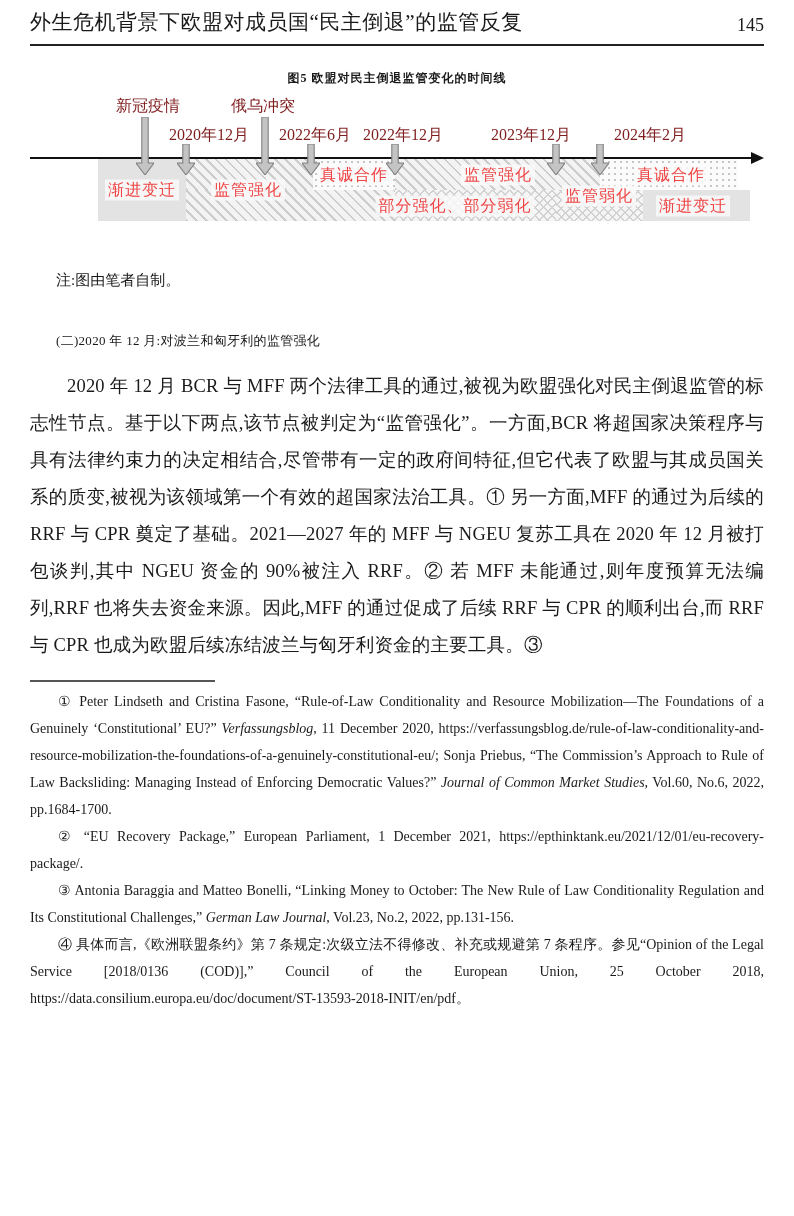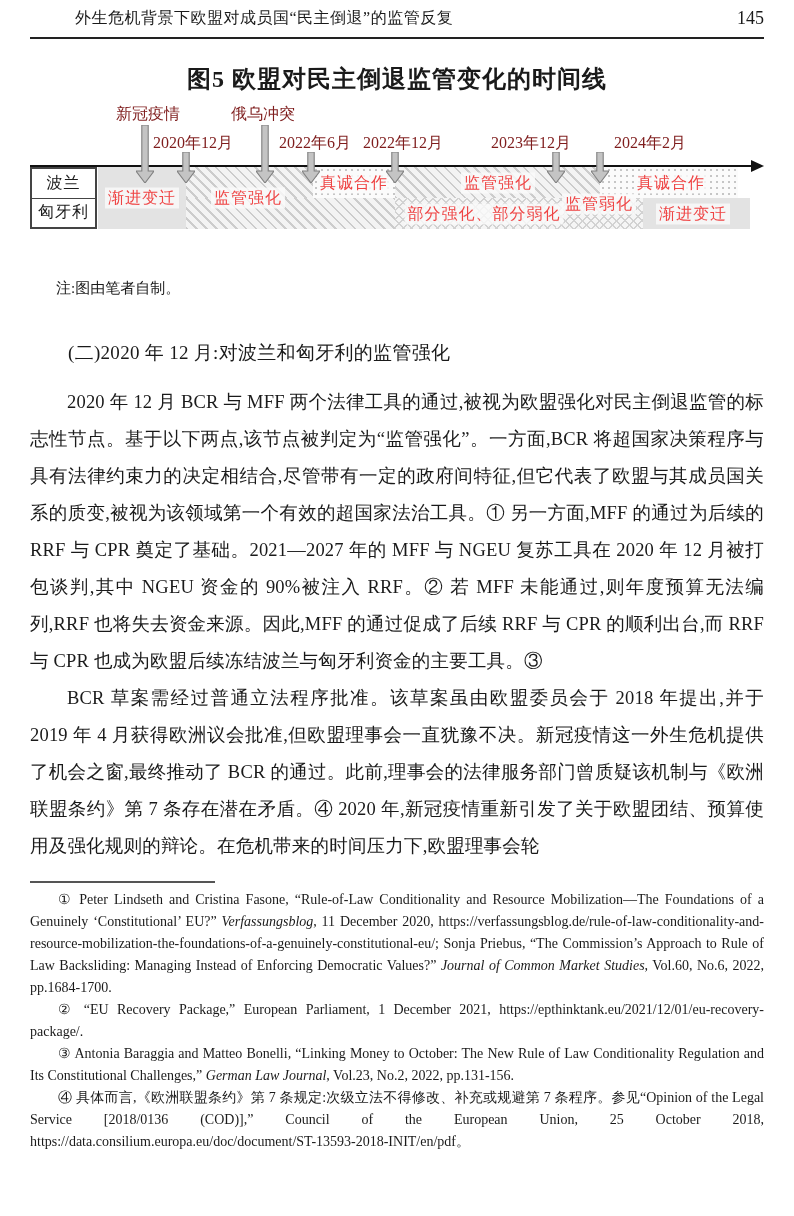--- a/index.html
+++ b/index.html
@@ -6,25 +6,25 @@
   body{
     width:794px;height:1216px;overflow:hidden;background:#ffffff;
     font-family:"Liberation Serif","DejaVu Serif",serif;color:#1a1a1a;
   }
   .page{width:734px;padding:8px 30px 0 30px;}
   
   .running-header{
     display:flex;justify-content:space-between;align-items:flex-end;
     padding-bottom:8px;border-bottom:2px solid #222;
   }
-  .running-title{font-size:16px;letter-spacing:.5px;margin-left:45px;}
+  .running-title{font-size:21px;letter-spacing:.5px;}
   .page-number{font-size:18px;}
   
   .figure-title{
-    text-align:center;font-size:24px;font-weight:bold;margin:24px 0 6px 0;letter-spacing:1px;
+    text-align:center;font-size:12px;font-weight:bold;margin:24px 0 6px 0;letter-spacing:1px;
   }
   .diagram{position:relative;width:734px;height:142px;}
   .diagram *{box-sizing:border-box;}
   .axis{position:absolute;left:0;top:64px;height:2px;background:#111;}
   .axis-head{
     position:absolute;top:59px;width:0;height:0;
     border-left:13px solid #111;border-top:6px solid transparent;border-bottom:6px solid transparent;
   }
   .rowbox{
     position:absolute;left:0;top:66px;width:67px;height:62px;
@@ -47,29 +47,29 @@
     white-space:nowrap;background:rgba(250,250,250,.82);padding:0 3px;color:#ef4444;
   }
   .event-label,.date-label{
     position:absolute;transform:translateX(-50%);font-size:16px;white-space:nowrap;color:#7f1d1d;
   }
   .event-label{top:3px;}
   .date-label{top:32px;}
   .arrow-svg{position:absolute;}
   
   .fig-note{margin:36px 0 0 0;padding-left:26px;font-size:15px;}
-  .section-heading{margin:42px 0 0 0;font-size:19px;text-indent:2em;letter-spacing:.3px;}
+  .section-heading{margin:42px 0 0 0;font-size:13px;text-indent:2em;letter-spacing:.3px;}
   .body-par{
     margin:0;font-size:18.5px;line-height:37px;text-align:justify;text-indent:2em;letter-spacing:.2px;
   }
   #paragraphs{margin-top:18px;}
   .fn-divider{width:185px;border-top:2px solid #555;margin-top:16px;}
   #footnotes{margin-top:6px;}
   .footnote{
-    margin:0;font-size:14px;line-height:22px;text-align:justify;text-indent:2em;
+    margin:0;font-size:14px;line-height:27px;text-align:justify;text-indent:2em;
   }
   .footnote .it{font-style:italic;}
 </style>
 </head>
 <body>
 
 <div class="page">
 
   <div class="running-header">
     <span class="running-title">外生危机背景下欧盟对成员国“民主倒退”的监管反复</span>
@@ -83,41 +83,37 @@
         <div class="band tex-hatch" style="left: 156px; top: 66px; width: 127px; height: 31px;"></div>
         <div class="band tex-hatch" style="left: 156px; top: 97px; width: 209px; height: 31px;"></div>
         <div class="band tex-dots" style="left: 283px; top: 66px; width: 82px; height: 31px;"></div>
         <div class="band tex-hatch" style="left: 365px; top: 66px; width: 205px; height: 31px;"></div>
         <div class="band tex-dots" style="left: 570px; top: 66px; width: 138px; height: 31px;"></div>
         <div class="band tex-cross" style="left: 365px; top: 97px; width: 161px; height: 31px;"></div>
         <div class="band tex-cross" style="left: 526px; top: 97px; width: 87px; height: 31px;"></div>
         <div class="band tex-gray" style="left: 613px; top: 97px; width: 107px; height: 31px;"></div>
         <div class="axis" style="width: 722px;"></div>
         <div class="axis-head" style="left: 721px;"></div>
-        <div class="rowbox">
-          <div class="rowcell">波兰</div>
-          <div class="rowcell">匈牙利</div>
-        </div>
         <div class="band-label" style="left: 112px; top: 97px;">渐进变迁</div>
         <div class="band-label" style="left: 218px; top: 97px;">监管强化</div>
         <div class="band-label" style="left: 324px; top: 81.5px;">真诚合作</div>
         <div class="band-label" style="left: 468px; top: 81.5px;">监管强化</div>
         <div class="band-label" style="left: 641px; top: 81.5px;">真诚合作</div>
-        <div class="band-label" style="left: 454px; top: 112.5px; text-align: center;">部分强化、部分弱化</div>
+        <div class="band-label" style="left: 425px; top: 112.5px; text-align: center;">部分强化、部分弱化</div>
         <div class="band-label" style="left: 569px; top: 103px; text-align: center;">监管弱化</div>
         <div class="band-label" style="left: 663px; top: 112.5px;">渐进变迁</div>
         <div class="event-label" style="left: 118px;">新冠疫情</div>
         <svg width="18" height="58" class="arrow-svg" style="left: 106px; top: 24px;">
           <polygon points="5.8,0 12.2,0 12.2,46 18,46 9,58 0,46 5.8,46" fill="#c4c4c4" stroke="#808080" stroke-width="1.1"></polygon>
         </svg>
         <div class="event-label" style="left: 233px;">俄乌冲突</div>
         <svg width="18" height="58" class="arrow-svg" style="left: 226px; top: 24px;">
           <polygon points="5.8,0 12.2,0 12.2,46 18,46 9,58 0,46 5.8,46" fill="#c4c4c4" stroke="#808080" stroke-width="1.1"></polygon>
         </svg>
-        <div class="date-label" style="left: 163px;">2020年12月</div>
+        <div class="date-label" style="left: 179px;">2020年12月</div>
         <svg width="18" height="31" class="arrow-svg" style="left: 147px; top: 51px;">
           <polygon points="5.8,0 12.2,0 12.2,19 18,19 9,31 0,19 5.8,19" fill="#c4c4c4" stroke="#808080" stroke-width="1.1"></polygon>
         </svg>
         <div class="date-label" style="left: 285px;">2022年6月</div>
         <svg width="18" height="31" class="arrow-svg" style="left: 272px; top: 51px;">
           <polygon points="5.8,0 12.2,0 12.2,19 18,19 9,31 0,19 5.8,19" fill="#c4c4c4" stroke="#808080" stroke-width="1.1"></polygon>
         </svg>
         <div class="date-label" style="left: 373px;">2022年12月</div>
         <svg width="18" height="31" class="arrow-svg" style="left: 356px; top: 51px;">
           <polygon points="5.8,0 12.2,0 12.2,19 18,19 9,31 0,19 5.8,19" fill="#c4c4c4" stroke="#808080" stroke-width="1.1"></polygon>
@@ -132,21 +128,20 @@
         </svg>
       </div>
   </div>
 
   <p class="fig-note">注:图由笔者自制。</p>
 
   <p class="section-heading">(二)2020 年 12 月:对波兰和匈牙利的监管强化</p>
 
   <div id="paragraphs">
       <p class="body-par">2020 年 12 月 BCR 与 MFF 两个法律工具的通过,被视为欧盟强化对民主倒退监管的标志性节点。基于以下两点,该节点被判定为“监管强化”。一方面,BCR 将超国家决策程序与具有法律约束力的决定相结合,尽管带有一定的政府间特征,但它代表了欧盟与其成员国关系的质变,被视为该领域第一个有效的超国家法治工具。① 另一方面,MFF 的通过为后续的 RRF 与 CPR 奠定了基础。2021—2027 年的 MFF 与 NGEU 复苏工具在 2020 年 12 月被打包谈判,其中 NGEU 资金的 90%被注入 RRF。② 若 MFF 未能通过,则年度预算无法编列,RRF 也将失去资金来源。因此,MFF 的通过促成了后续 RRF 与 CPR 的顺利出台,而 RRF 与 CPR 也成为欧盟后续冻结波兰与匈牙利资金的主要工具。③</p>
-      <p class="body-par">BCR 草案需经过普通立法程序批准。该草案虽由欧盟委员会于 2018 年提出,并于 2019 年 4 月获得欧洲议会批准,但欧盟理事会一直犹豫不决。新冠疫情这一外生危机提供了机会之窗,最终推动了 BCR 的通过。此前,理事会的法律服务部门曾质疑该机制与《欧洲联盟条约》第 7 条存在潜在矛盾。④ 2020 年,新冠疫情重新引发了关于欧盟团结、预算使用及强化规则的辩论。在危机带来的时间压力下,欧盟理事会轮</p>
     </div>
 
   <div class="fn-divider"></div>
 
   <div id="footnotes">
       <p class="footnote"><span>①  Peter Lindseth and Cristina Fasone, “Rule-of-Law Conditionality and Resource Mobilization—The Foundations of a Genuinely ‘Constitutional’ EU?” </span><span class="it">Verfassungsblog</span><span>, 11 December 2020, https://verfassungsblog.de/rule-of-law-conditionality-and-resource-mobilization-the-foundations-of-a-genuinely-constitutional-eu/; Sonja Priebus, “The Commission’s Approach to Rule of Law Backsliding: Managing Instead of Enforcing Democratic Values?” </span><span class="it">Journal of Common Market Studies</span><span>, Vol.60, No.6, 2022, pp.1684-1700.</span></p>
       <p class="footnote"><span>②  “EU Recovery Package,” European Parliament, 1 December 2021, https://epthinktank.eu/2021/12/01/eu-recovery-package/.</span></p>
       <p class="footnote"><span>③  Antonia Baraggia and Matteo Bonelli, “Linking Money to October: The New Rule of Law Conditionality Regulation and Its Constitutional Challenges,” </span><span class="it">German Law Journal</span><span>, Vol.23, No.2, 2022, pp.131-156.</span></p>
       <p class="footnote"><span>④  具体而言,《欧洲联盟条约》第 7 条规定:次级立法不得修改、补充或规避第 7 条程序。参见“Opinion of the Legal Service [2018/0136 (COD)],” Council of the European Union, 25 October 2018, https://data.consilium.europa.eu/doc/document/ST-13593-2018-INIT/en/pdf。</span></p>
     </div>

